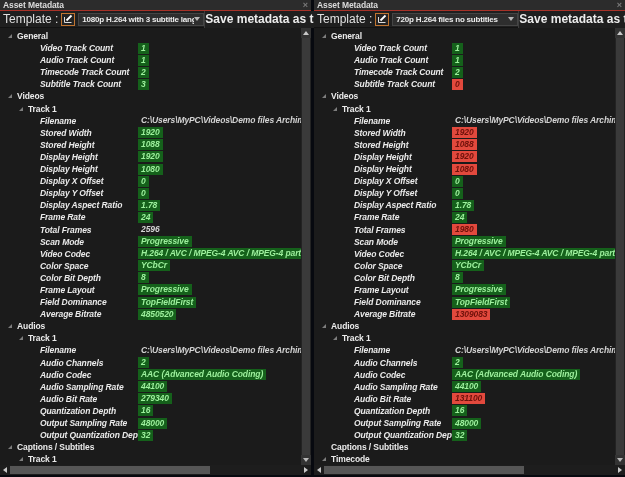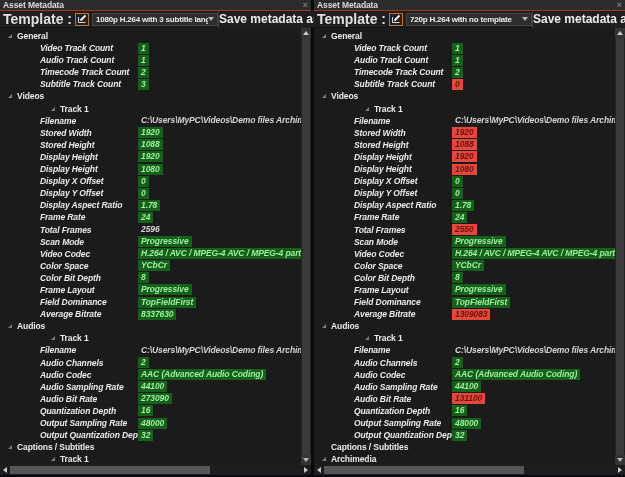--- a/index.html
+++ b/index.html
@@ -6,36 +6,36 @@
   html,body { background:#000; }
   body { font-family:"Liberation Sans", sans-serif; }
   .app { width:625px; height:477px; background:#07090f; display:flex; gap:3px; overflow:hidden; }
   .panel { flex:1 1 0; height:475px; background:#6d28d9; display:flex; flex-direction:column; min-width:0; position:relative; }
 
   .titlebar { height:11px; background:#2c2c2c; border-bottom:1px solid #a83228; display:flex; align-items:center; padding:0 3px; }
   .title { color:#dcdcdc; font-size:8.5px; font-weight:700; letter-spacing:-0.1px; flex:1; }
   .close { color:#7a7a7a; font-size:9px; font-weight:700; line-height:8px; cursor:default; }
 
   .toolbar { height:17px; background:#1f1f1f; border-bottom:1px solid #121212; display:flex; align-items:center; padding:0 0 0 3px; }
-  .tpl-label { color:#e0e0e0; font-size:14px; font-weight:700; margin-right:3px; white-space:nowrap; }
+  .tpl-label { color:#e0e0e0; font-size:12px; font-weight:400; margin-right:3px; white-space:nowrap; }
   .edit-btn { width:14px; height:13px; background:#232323; border:1px solid #c07430; padding:0; margin-right:3px; display:flex; align-items:center; justify-content:center; cursor:pointer; flex:0 0 auto; }
   .dropdown { width:126px; height:13px; background:#2e2e2e; border:1px solid #454545; display:flex; align-items:center; padding:0 3px; flex:0 0 auto; overflow:hidden; cursor:pointer; }
   .dd-val { color:#ededed; font-size:8px; font-weight:600; letter-spacing:-0.2px; white-space:nowrap; overflow:hidden; flex:1; }
   .tri { width:0; height:0; display:inline-block; flex:0 0 auto; }
   .tri-down { border-left:3px solid transparent; border-right:3px solid transparent; border-top:4px solid #b8b8b8; }
   .tri-up { border-left:3px solid transparent; border-right:3px solid transparent; border-bottom:4px solid #c8c8c8; }
   .tri-left { border-top:3px solid transparent; border-bottom:3px solid transparent; border-right:4px solid #c8c8c8; }
   .tri-right { border-top:3px solid transparent; border-bottom:3px solid transparent; border-left:4px solid #c8c8c8; }
   .save-btn { margin-left:auto; width:131px; height:17px; background:#1f1f1f; border:none; border-left:1px solid #3d3d3d; color:#ececec; font-size:12px; font-weight:600; font-family:"Liberation Sans", sans-serif; cursor:pointer; white-space:nowrap; }
 
   .tree-wrap { position:relative; flex:1; overflow:hidden; background:#1b1b1b; }
   .tree { position:absolute; inset:0; padding-top:2px; overflow:hidden; }
   .row { position:relative; height:12.1px; line-height:12px; white-space:nowrap; font-size:8.5px; font-weight:600; letter-spacing:-0.1px; }
   .row.lvl0 { padding-left:8px; }
-  .row.lvl1 { padding-left:19px;margin-left:32px; }
+  .row.lvl1 { padding-left:19px; }
   .row.lvl2 { padding-left:31px;font-style:italic; }
   .exp { display:inline-block; width:9px; }
   .exp.on::before { content:""; display:inline-block; width:0; height:0; border-bottom:4px solid #7d7d7d; border-left:4px solid transparent; margin-bottom:1px; }
   .lbl { color:#ebebeb; }
   .val { position:absolute; left:138px; top:0.5px; padding:0 3px; line-height:11px; }
   .val.green { background:#15611b; color:#9df09d; }
   .val.red { background:#e2493d; color:#6e110a; }
   .val.plain { color:#d4d4d4; }
 
   .vscroll { position:absolute; top:0; right:0; bottom:0; width:10px; background:#232323; }
@@ -90,28 +90,28 @@
           <div class="row lvl2"><span class="exp"></span><span class="lbl">Display Y Offset</span><span class="val green">0</span></div>
           <div class="row lvl2"><span class="exp"></span><span class="lbl">Display Aspect Ratio</span><span class="val green">1.78</span></div>
           <div class="row lvl2"><span class="exp"></span><span class="lbl">Frame Rate</span><span class="val green">24</span></div>
           <div class="row lvl2"><span class="exp"></span><span class="lbl">Total Frames</span><span class="val plain">2596</span></div>
           <div class="row lvl2"><span class="exp"></span><span class="lbl">Scan Mode</span><span class="val green">Progressive</span></div>
           <div class="row lvl2"><span class="exp"></span><span class="lbl">Video Codec</span><span class="val green">H.264 / AVC / MPEG-4 AVC / MPEG-4 part 10</span></div>
           <div class="row lvl2"><span class="exp"></span><span class="lbl">Color Space</span><span class="val green">YCbCr</span></div>
           <div class="row lvl2"><span class="exp"></span><span class="lbl">Color Bit Depth</span><span class="val green">8</span></div>
           <div class="row lvl2"><span class="exp"></span><span class="lbl">Frame Layout</span><span class="val green">Progressive</span></div>
           <div class="row lvl2"><span class="exp"></span><span class="lbl">Field Dominance</span><span class="val green">TopFieldFirst</span></div>
-          <div class="row lvl2"><span class="exp"></span><span class="lbl">Average Bitrate</span><span class="val green">8337630</span></div>
+          <div class="row lvl2"><span class="exp"></span><span class="lbl">Average Bitrate</span><span class="val green">4850520</span></div>
           <div class="row lvl0"><span class="exp on"></span><span class="lbl">Audios</span></div>
           <div class="row lvl1"><span class="exp on"></span><span class="lbl">Track 1</span></div>
           <div class="row lvl2"><span class="exp"></span><span class="lbl">Filename</span><span class="val plain">C:\Users\MyPC\Videos\Demo files Archimedia\Iris</span></div>
           <div class="row lvl2"><span class="exp"></span><span class="lbl">Audio Channels</span><span class="val green">2</span></div>
           <div class="row lvl2"><span class="exp"></span><span class="lbl">Audio Codec</span><span class="val green">AAC (Advanced Audio Coding)</span></div>
           <div class="row lvl2"><span class="exp"></span><span class="lbl">Audio Sampling Rate</span><span class="val green">44100</span></div>
-          <div class="row lvl2"><span class="exp"></span><span class="lbl">Audio Bit Rate</span><span class="val green">273090</span></div>
+          <div class="row lvl2"><span class="exp"></span><span class="lbl">Audio Bit Rate</span><span class="val green">279340</span></div>
           <div class="row lvl2"><span class="exp"></span><span class="lbl">Quantization Depth</span><span class="val green">16</span></div>
           <div class="row lvl2"><span class="exp"></span><span class="lbl">Output Sampling Rate</span><span class="val green">48000</span></div>
           <div class="row lvl2"><span class="exp"></span><span class="lbl">Output Quantization Depth</span><span class="val green">32</span></div>
           <div class="row lvl0"><span class="exp on"></span><span class="lbl">Captions / Subtitles</span></div>
           <div class="row lvl1"><span class="exp on"></span><span class="lbl">Track 1</span></div>
         </div>
       <div class="vscroll">
         <div class="vs-up">
             <span class="tri tri-up"></span>
           </div>
@@ -139,21 +139,21 @@
     </header>
     <div class="toolbar">
       <span class="tpl-label">Template :</span>
       <button class="edit-btn">
         <svg width="10" height="10" viewBox="0 0 10 10">
           <path d="M1.5 3 L1.5 8.5 L8.5 8.5" stroke="#dcdcdc" stroke-width="1" fill="none"></path>
           <path d="M3.5 6.5 L8.5 1.5" stroke="#ffffff" stroke-width="1.8" fill="none"></path>
         </svg>
       </button>
       <div class="dropdown">
-        <span class="dd-val">720p H.264 with no template</span>
+        <span class="dd-val">720p H.264 files no subtitles</span>
         <span class="tri tri-down"></span>
       </div>
       <button class="save-btn">Save metadata as template</button>
     </div>
     <div class="tree-wrap">
       <div class="tree">
           <div class="row lvl0"><span class="exp on"></span><span class="lbl">General</span></div>
           <div class="row lvl2"><span class="exp"></span><span class="lbl">Video Track Count</span><span class="val green">1</span></div>
           <div class="row lvl2"><span class="exp"></span><span class="lbl">Audio Track Count</span><span class="val green">1</span></div>
           <div class="row lvl2"><span class="exp"></span><span class="lbl">Timecode Track Count</span><span class="val green">2</span></div>
@@ -162,40 +162,40 @@
           <div class="row lvl1"><span class="exp on"></span><span class="lbl">Track 1</span></div>
           <div class="row lvl2"><span class="exp"></span><span class="lbl">Filename</span><span class="val plain">C:\Users\MyPC\Videos\Demo files Archimedia\Iris</span></div>
           <div class="row lvl2"><span class="exp"></span><span class="lbl">Stored Width</span><span class="val red">1920</span></div>
           <div class="row lvl2"><span class="exp"></span><span class="lbl">Stored Height</span><span class="val red">1088</span></div>
           <div class="row lvl2"><span class="exp"></span><span class="lbl">Display Height</span><span class="val red">1920</span></div>
           <div class="row lvl2"><span class="exp"></span><span class="lbl">Display Height</span><span class="val red">1080</span></div>
           <div class="row lvl2"><span class="exp"></span><span class="lbl">Display X Offset</span><span class="val green">0</span></div>
           <div class="row lvl2"><span class="exp"></span><span class="lbl">Display Y Offset</span><span class="val green">0</span></div>
           <div class="row lvl2"><span class="exp"></span><span class="lbl">Display Aspect Ratio</span><span class="val green">1.78</span></div>
           <div class="row lvl2"><span class="exp"></span><span class="lbl">Frame Rate</span><span class="val green">24</span></div>
-          <div class="row lvl2"><span class="exp"></span><span class="lbl">Total Frames</span><span class="val red">2550</span></div>
+          <div class="row lvl2"><span class="exp"></span><span class="lbl">Total Frames</span><span class="val red">1980</span></div>
           <div class="row lvl2"><span class="exp"></span><span class="lbl">Scan Mode</span><span class="val green">Progressive</span></div>
           <div class="row lvl2"><span class="exp"></span><span class="lbl">Video Codec</span><span class="val green">H.264 / AVC / MPEG-4 AVC / MPEG-4 part 10</span></div>
           <div class="row lvl2"><span class="exp"></span><span class="lbl">Color Space</span><span class="val green">YCbCr</span></div>
           <div class="row lvl2"><span class="exp"></span><span class="lbl">Color Bit Depth</span><span class="val green">8</span></div>
           <div class="row lvl2"><span class="exp"></span><span class="lbl">Frame Layout</span><span class="val green">Progressive</span></div>
           <div class="row lvl2"><span class="exp"></span><span class="lbl">Field Dominance</span><span class="val green">TopFieldFirst</span></div>
           <div class="row lvl2"><span class="exp"></span><span class="lbl">Average Bitrate</span><span class="val red">1309083</span></div>
           <div class="row lvl0"><span class="exp on"></span><span class="lbl">Audios</span></div>
           <div class="row lvl1"><span class="exp on"></span><span class="lbl">Track 1</span></div>
           <div class="row lvl2"><span class="exp"></span><span class="lbl">Filename</span><span class="val plain">C:\Users\MyPC\Videos\Demo files Archimedia\Iris</span></div>
           <div class="row lvl2"><span class="exp"></span><span class="lbl">Audio Channels</span><span class="val green">2</span></div>
           <div class="row lvl2"><span class="exp"></span><span class="lbl">Audio Codec</span><span class="val green">AAC (Advanced Audio Coding)</span></div>
           <div class="row lvl2"><span class="exp"></span><span class="lbl">Audio Sampling Rate</span><span class="val green">44100</span></div>
           <div class="row lvl2"><span class="exp"></span><span class="lbl">Audio Bit Rate</span><span class="val red">131100</span></div>
           <div class="row lvl2"><span class="exp"></span><span class="lbl">Quantization Depth</span><span class="val green">16</span></div>
           <div class="row lvl2"><span class="exp"></span><span class="lbl">Output Sampling Rate</span><span class="val green">48000</span></div>
           <div class="row lvl2"><span class="exp"></span><span class="lbl">Output Quantization Depth</span><span class="val green">32</span></div>
           <div class="row lvl0"><span class="exp"></span><span class="lbl">Captions / Subtitles</span></div>
-          <div class="row lvl0"><span class="exp on"></span><span class="lbl">Archimedia</span></div>
+          <div class="row lvl0"><span class="exp on"></span><span class="lbl">Timecode</span></div>
         </div>
       <div class="vscroll">
         <div class="vs-up">
             <span class="tri tri-up"></span>
           </div>
         <div class="vs-thumb"></div>
         <div class="vs-down">
             <span class="tri tri-down"></span>
           </div>
       </div>

